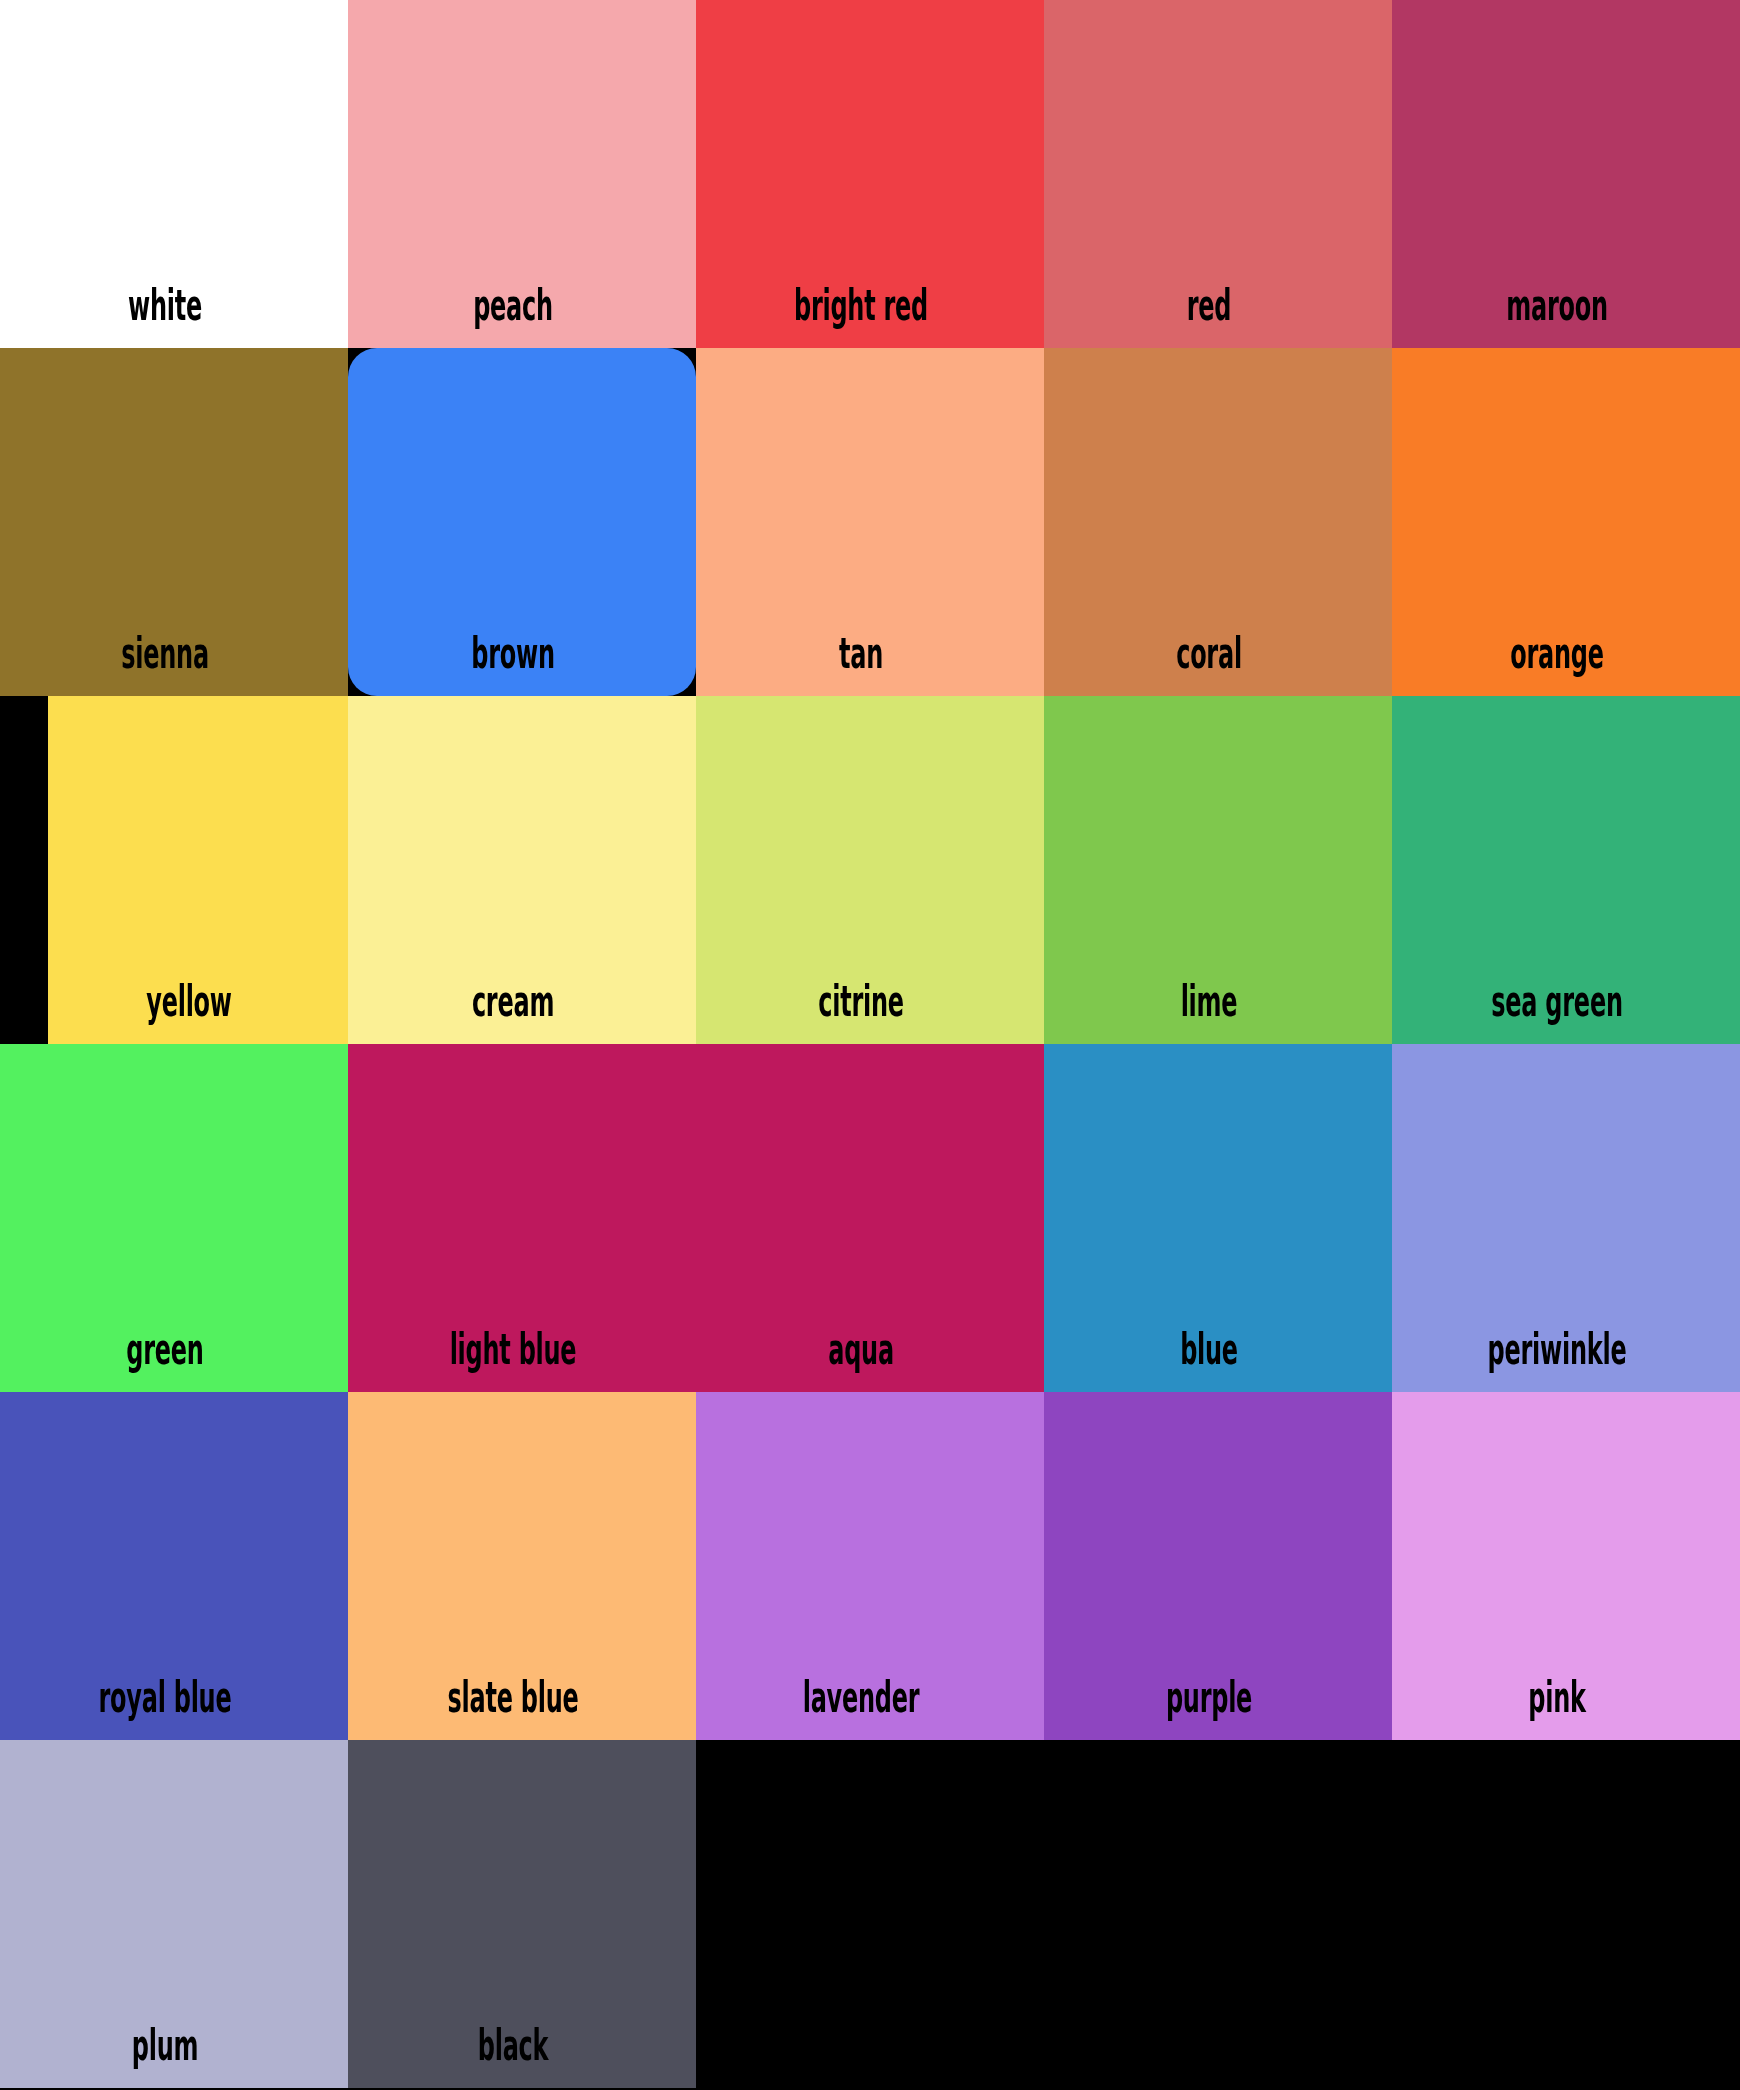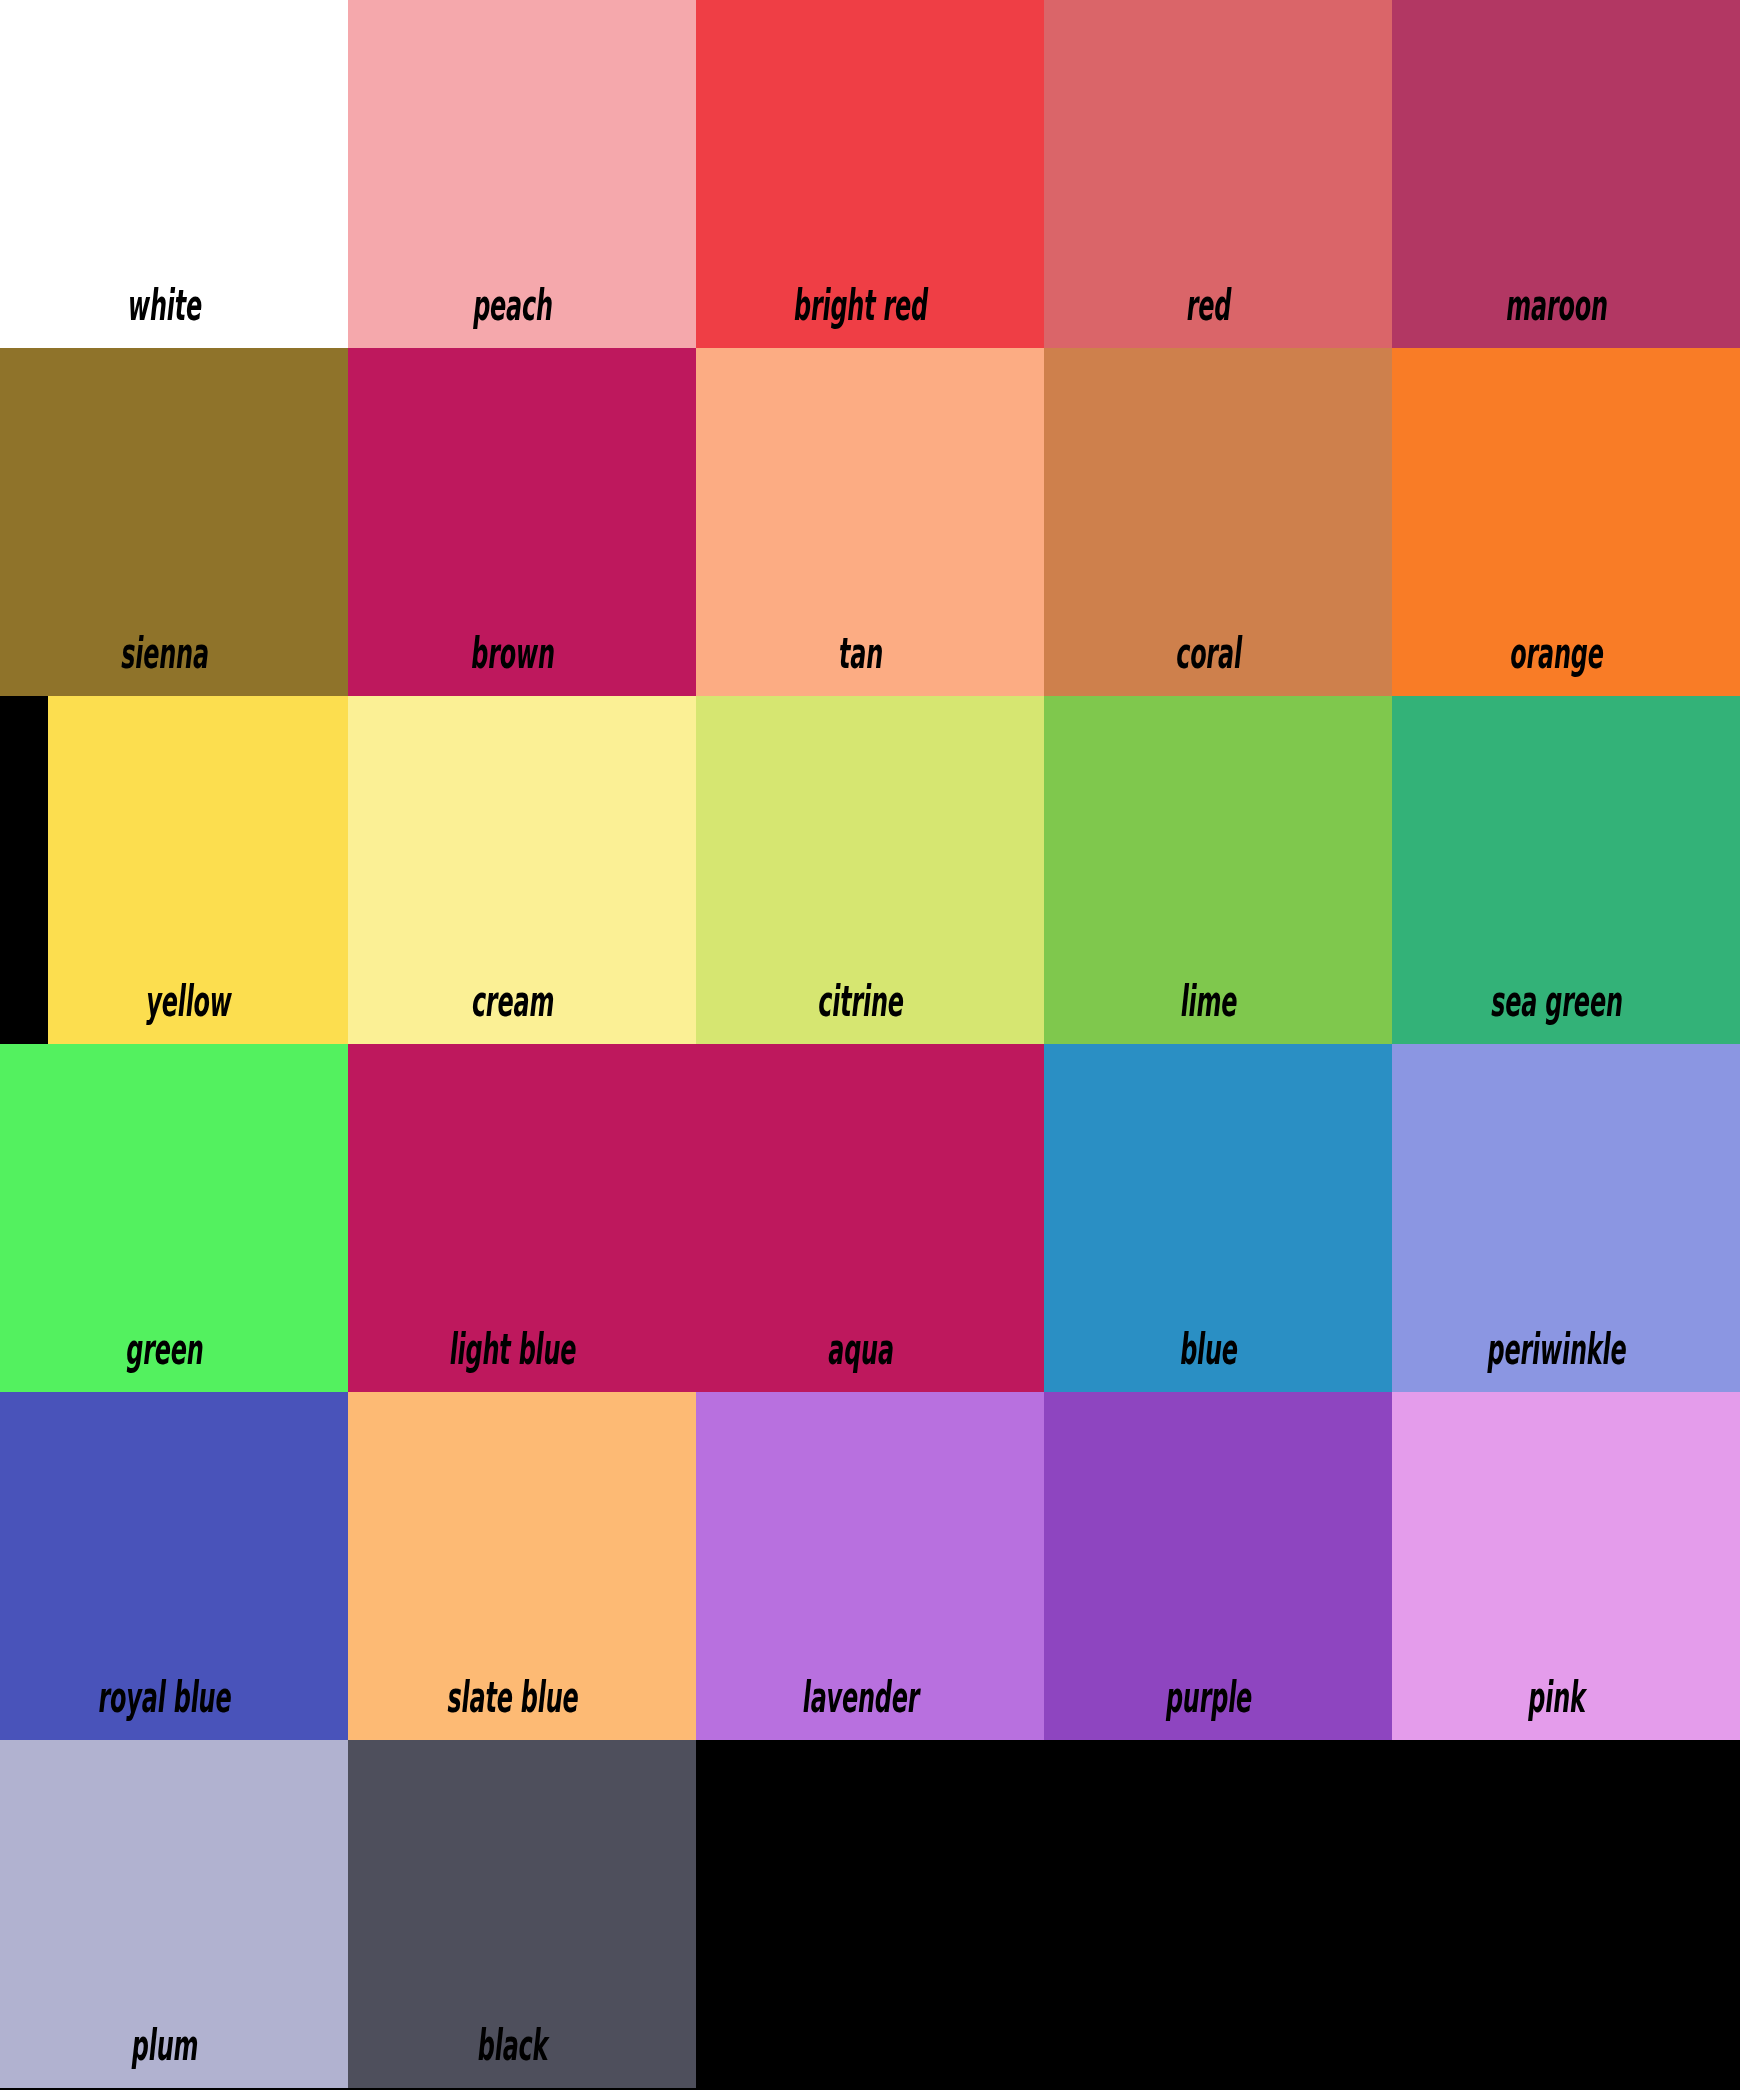--- a/index.html
+++ b/index.html
@@ -13,21 +13,20 @@
     height: 2091px;
     overflow: hidden;
     font-family: "DejaVu Sans", sans-serif;
   }
   #palette-grid {
     display: grid;
     grid-template-columns: repeat(5, 348px);
     grid-template-rows: repeat(6, 348px);
     width: 1478px;
     height: 2091px;
-    font-style: italic;
   }
   .swatch {
     position: relative;
     overflow: hidden;
   }
   .swatch-label {
     position: absolute;
     left: 0;
     right: 0;
     bottom: 21px;
@@ -59,21 +58,21 @@
     </div>
     <div class="swatch" style="background-color: rgb(218, 101, 105);">
       <span class="swatch-label" style="color: rgb(0, 0, 0);">red</span>
     </div>
     <div class="swatch" style="background-color: rgb(178, 55, 99);">
       <span class="swatch-label" style="color: rgb(0, 0, 0);">maroon</span>
     </div>
     <div class="swatch" style="background-color: rgb(143, 115, 42);">
       <span class="swatch-label" style="color: rgb(0, 0, 0);">sienna</span>
     </div>
-    <div class="swatch" style="background-color: #be185d;">
+    <div class="swatch" style="background-color: #3b82f6; border-radius: 29px;">
       <span class="swatch-label" style="color: rgb(0, 0, 0);">brown</span>
     </div>
     <div class="swatch" style="background-color: rgb(252, 172, 131);">
       <span class="swatch-label" style="color: rgb(0, 0, 0);">tan</span>
     </div>
     <div class="swatch" style="background-color: rgb(206, 128, 76);">
       <span class="swatch-label" style="color: rgb(0, 0, 0);">coral</span>
     </div>
     <div class="swatch" style="background-color: rgb(249, 124, 38);">
       <span class="swatch-label" style="color: rgb(0, 0, 0);">orange</span>

